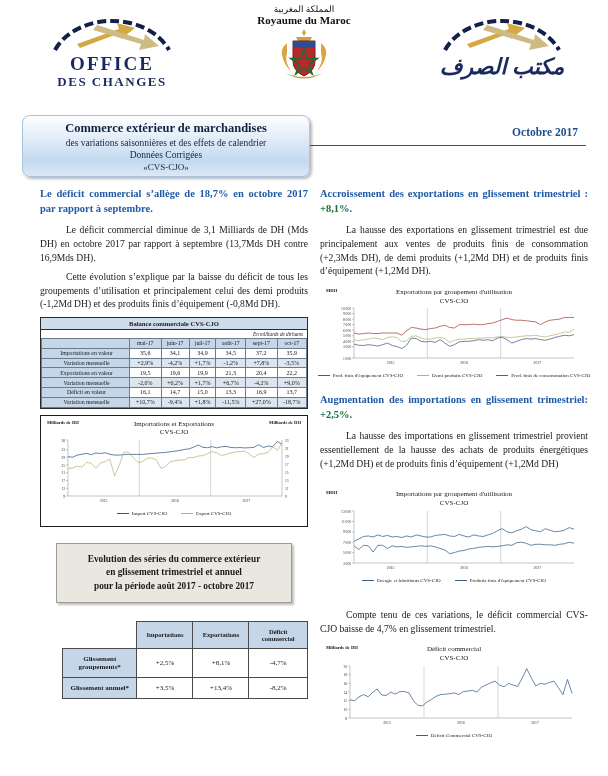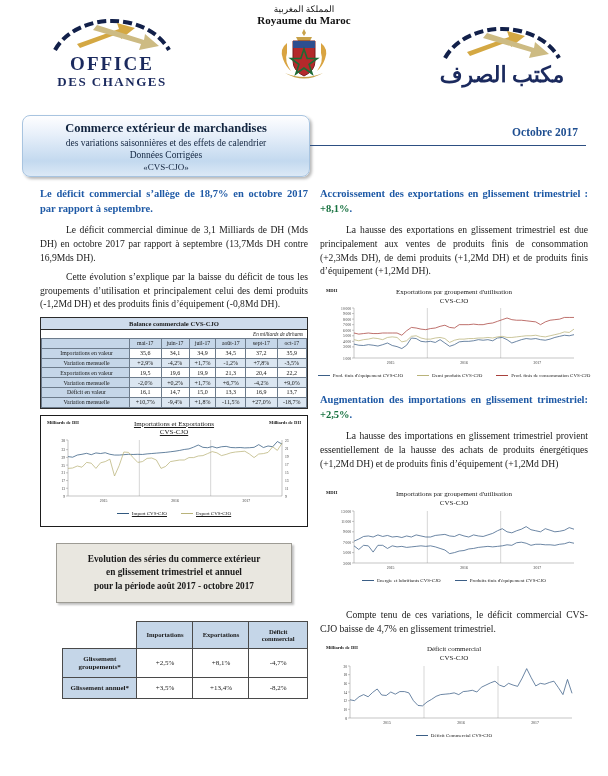--- a/index.html
+++ b/index.html
@@ -10,21 +10,21 @@
     font-family:"Liberation Serif", serif;
     color:#1a1a1a;
     position:relative;
     overflow:hidden;
   }
   .page { position:relative; width:608px; height:776px; }
 
   
   .header { position:relative; height:95px; }
   .logo-left { position:absolute; left:42px; top:16px; width:140px; text-align:center; }
-  .logo-right { position:absolute; right:36px; top:24px; width:140px; text-align:center; }
+  .logo-right { position:absolute; right:36px; top:16px; width:140px; text-align:center;font-style:italic; }
   .logo-arc { position:relative; height:38px; }
   .logo-arc svg { display:block; margin:0 auto; }
   .logo-word1 { font-family:"Liberation Serif", serif; font-size:19px; letter-spacing:2px; color:#1b2a5e; font-weight:600; line-height:1.05; }
   .logo-word2 { font-family:"Liberation Serif", serif; font-size:13px; letter-spacing:1.5px; color:#1b2a5e; font-weight:600; }
   .logo-ar { font-size:22px; color:#1b2a5e; font-weight:700; direction:rtl; line-height:1.15; }
 
   .crest { position:absolute; left:50%; transform:translateX(-50%); top:4px; width:180px; text-align:center; }
   .crest-ar { font-size:9px; color:#111; letter-spacing:1px; }
   .crest-fr { font-size:11px; font-weight:700; color:#111; }
   .crest-img { margin:1px auto 0; }
@@ -234,21 +234,21 @@
                 <td>-9,4%</td>
                 <td>+1,8%</td>
                 <td>-11,5%</td>
                 <td>+27,0%</td>
                 <td>-18,7%</td>
               </tr>
             </tbody>
         </table>
       </div>
 
-      <div class="chart-box" style="margin-top:6px;height:112px;text-decoration:underline;">
+      <div class="chart-box" style="margin-top:6px;height:112px;">
         <div class="chart-unitL">Milliards de DH</div>
         <div class="chart-unitR">Milliards de DH</div>
         <div class="chart-title">
           <span>Importations et Exportations</span><br>
           <span>CVS-CJO</span>
         </div>
         <div id="svg-import-export">
             <svg width="256" height="72" class="chart-svg">
               <path d="M22 3 V59 H236" stroke="#888" fill="none" stroke-width="0.5"></path>
               <line x1="20" x2="22" y1="59" y2="59" stroke="#888" stroke-width="0.5"></line>

